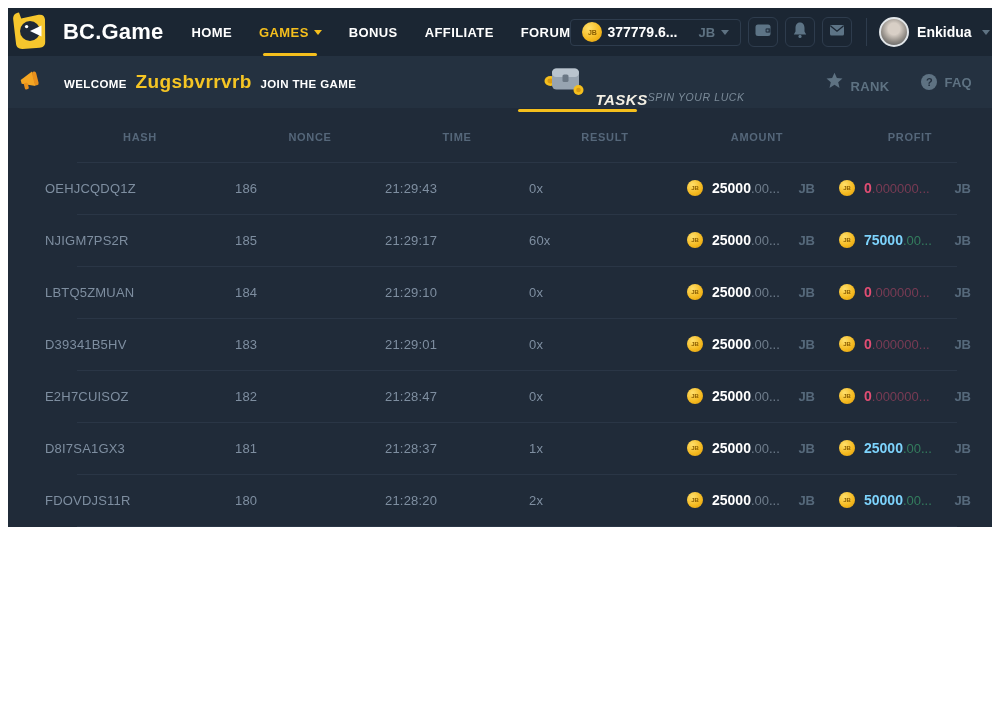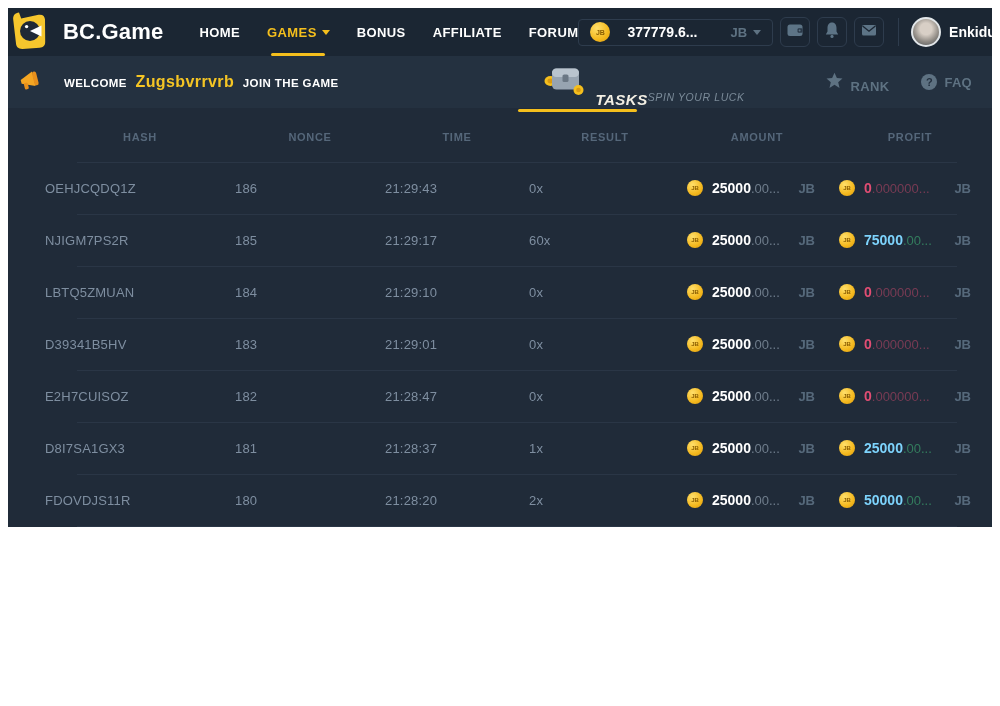--- a/index.html
+++ b/index.html
@@ -4,32 +4,32 @@
 <style>
   * { box-sizing: border-box; margin: 0; padding: 0; }
   html, body { width: 1000px; height: 706px; background: #ffffff; overflow: hidden; }
   body { font-family: "Liberation Sans", sans-serif; padding: 8px 8px 0 8px; }
   .app { width: 984px; }
 
   
   .nav { height: 48px; background: #1b2633; display: flex; align-items: center; padding: 0 8px 0 4px; }
   .brand { display: flex; align-items: center; gap: 17px; flex: none; }
   .brand-name { color: #ffffff; font-size: 22px; font-weight: bold; letter-spacing: .2px; }
-  .nav-links { display: flex; align-items: stretch; gap: 27px; margin-left: 36px; height: 48px; }
+  .nav-links { display: flex; align-items: stretch; gap: 27px; margin-left: 28px; height: 48px; }
   .nav-link { position: relative; display: flex; align-items: center; gap: 5px; color: #ffffff;
               font-size: 13px; font-weight: bold; letter-spacing: .4px; cursor: pointer; }
   .nav-link.active { color: #f5bf1d; }
   .nav-link.active .tab-underline { position: absolute; left: 50%; transform: translateX(-50%);
               bottom: 0; width: 54px; height: 3px; background: #f5bf1d; border-radius: 2px; }
   .caret { width: 0; height: 0; border-left: 4px solid transparent; border-right: 4px solid transparent;
            border-top: 5px solid currentColor; display: inline-block; }
   .caret.grey { color: #5e7282; border-top-color: #5e7282; }
 
   .balance-pill { margin-left: auto; height: 27px; border: 1px solid #2e3c4d; border-radius: 4px;
-                  display: flex; align-items: center; padding: 0 11px; gap: 17px; }
+                  display: flex; align-items: center; padding: 0 11px; gap: 5px; }
   .coin { border-radius: 50%; background: radial-gradient(circle at 35% 30%, #ffdf6b, #f4b81d 60%, #d99a12);
           display: inline-flex; align-items: center; justify-content: center; flex: none; }
   .coin-lg { width: 20px; height: 20px; }
   .coin-sm { width: 16px; height: 16px; margin-right: 9px; }
   .coin-txt { font-size: 7px; font-weight: bold; color: #8a5d00; }
   .coin-sm .coin-txt { font-size: 6px; }
   .balance-value { color: #ffffff; font-size: 14px; font-weight: bold; }
   .balance-cur { color: #5e7282; font-size: 13px; font-weight: bold; margin-left: 16px;
                  display: flex; align-items: center; gap: 6px; cursor: pointer; }
 
@@ -39,21 +39,21 @@
   .user-chip { display: flex; align-items: center; gap: 8px; cursor: pointer; justify-content: space-between; }
   .avatar { width: 30px; height: 30px; border-radius: 50%; border: 2px solid #e2e6e9;
             background: radial-gradient(circle at 50% 38%, #d8cfc6 0 28%, #8f8a84 62%, #474c52 100%); flex: none; }
   .user-name { color: #ffffff; font-size: 14px; font-weight: bold; }
   .user-chip .caret { margin-left: 2px; }
 
   
   .banner { height: 52px; background: #243140; display: flex; align-items: center; padding: 0 14px 0 10px; }
   .banner-left { display: flex; align-items: center; gap: 20px; }
   .welcome-text { color: #ffffff; font-size: 11.5px; font-weight: bold; letter-spacing: .4px; }
-  .welcome-user { color: #f5c524; font-size: 16px; margin: 8px 5px; }
+  .welcome-user { color: #f5c524; font-size: 19px; margin: 8px 5px; }
   .banner-right { margin-left: auto; display: flex; align-items: center; }
   .tasks { display: flex; align-items: center; gap: 10px; cursor: pointer; }
   .tasks-text { display: flex; flex-direction: row; line-height: 1.25; margin-top: 36px; }
   .tasks-title { color: #f3efe4; font-size: 15px; font-weight: bold; font-style: italic; letter-spacing: .5px; }
   .tasks-sub { color: #7b8b99; font-size: 10.5px; font-style: italic; letter-spacing: .6px; }
   .rank { display: flex; align-items: flex-end; gap: 7px; margin-left: 80px; cursor: pointer; }
   .rank-label, .faq-label { color: #5e7282; font-size: 13px; font-weight: bold; letter-spacing: .3px; }
   .faq { display: flex; align-items: center; gap: 7px; margin-left: 32px; margin-right: 6px; cursor: pointer; }
   .faq-badge { width: 16px; height: 16px; border-radius: 50%; background: #5e7282; color: #243140;
                font-size: 11px; font-weight: bold; display: flex; align-items: center; justify-content: center; }

